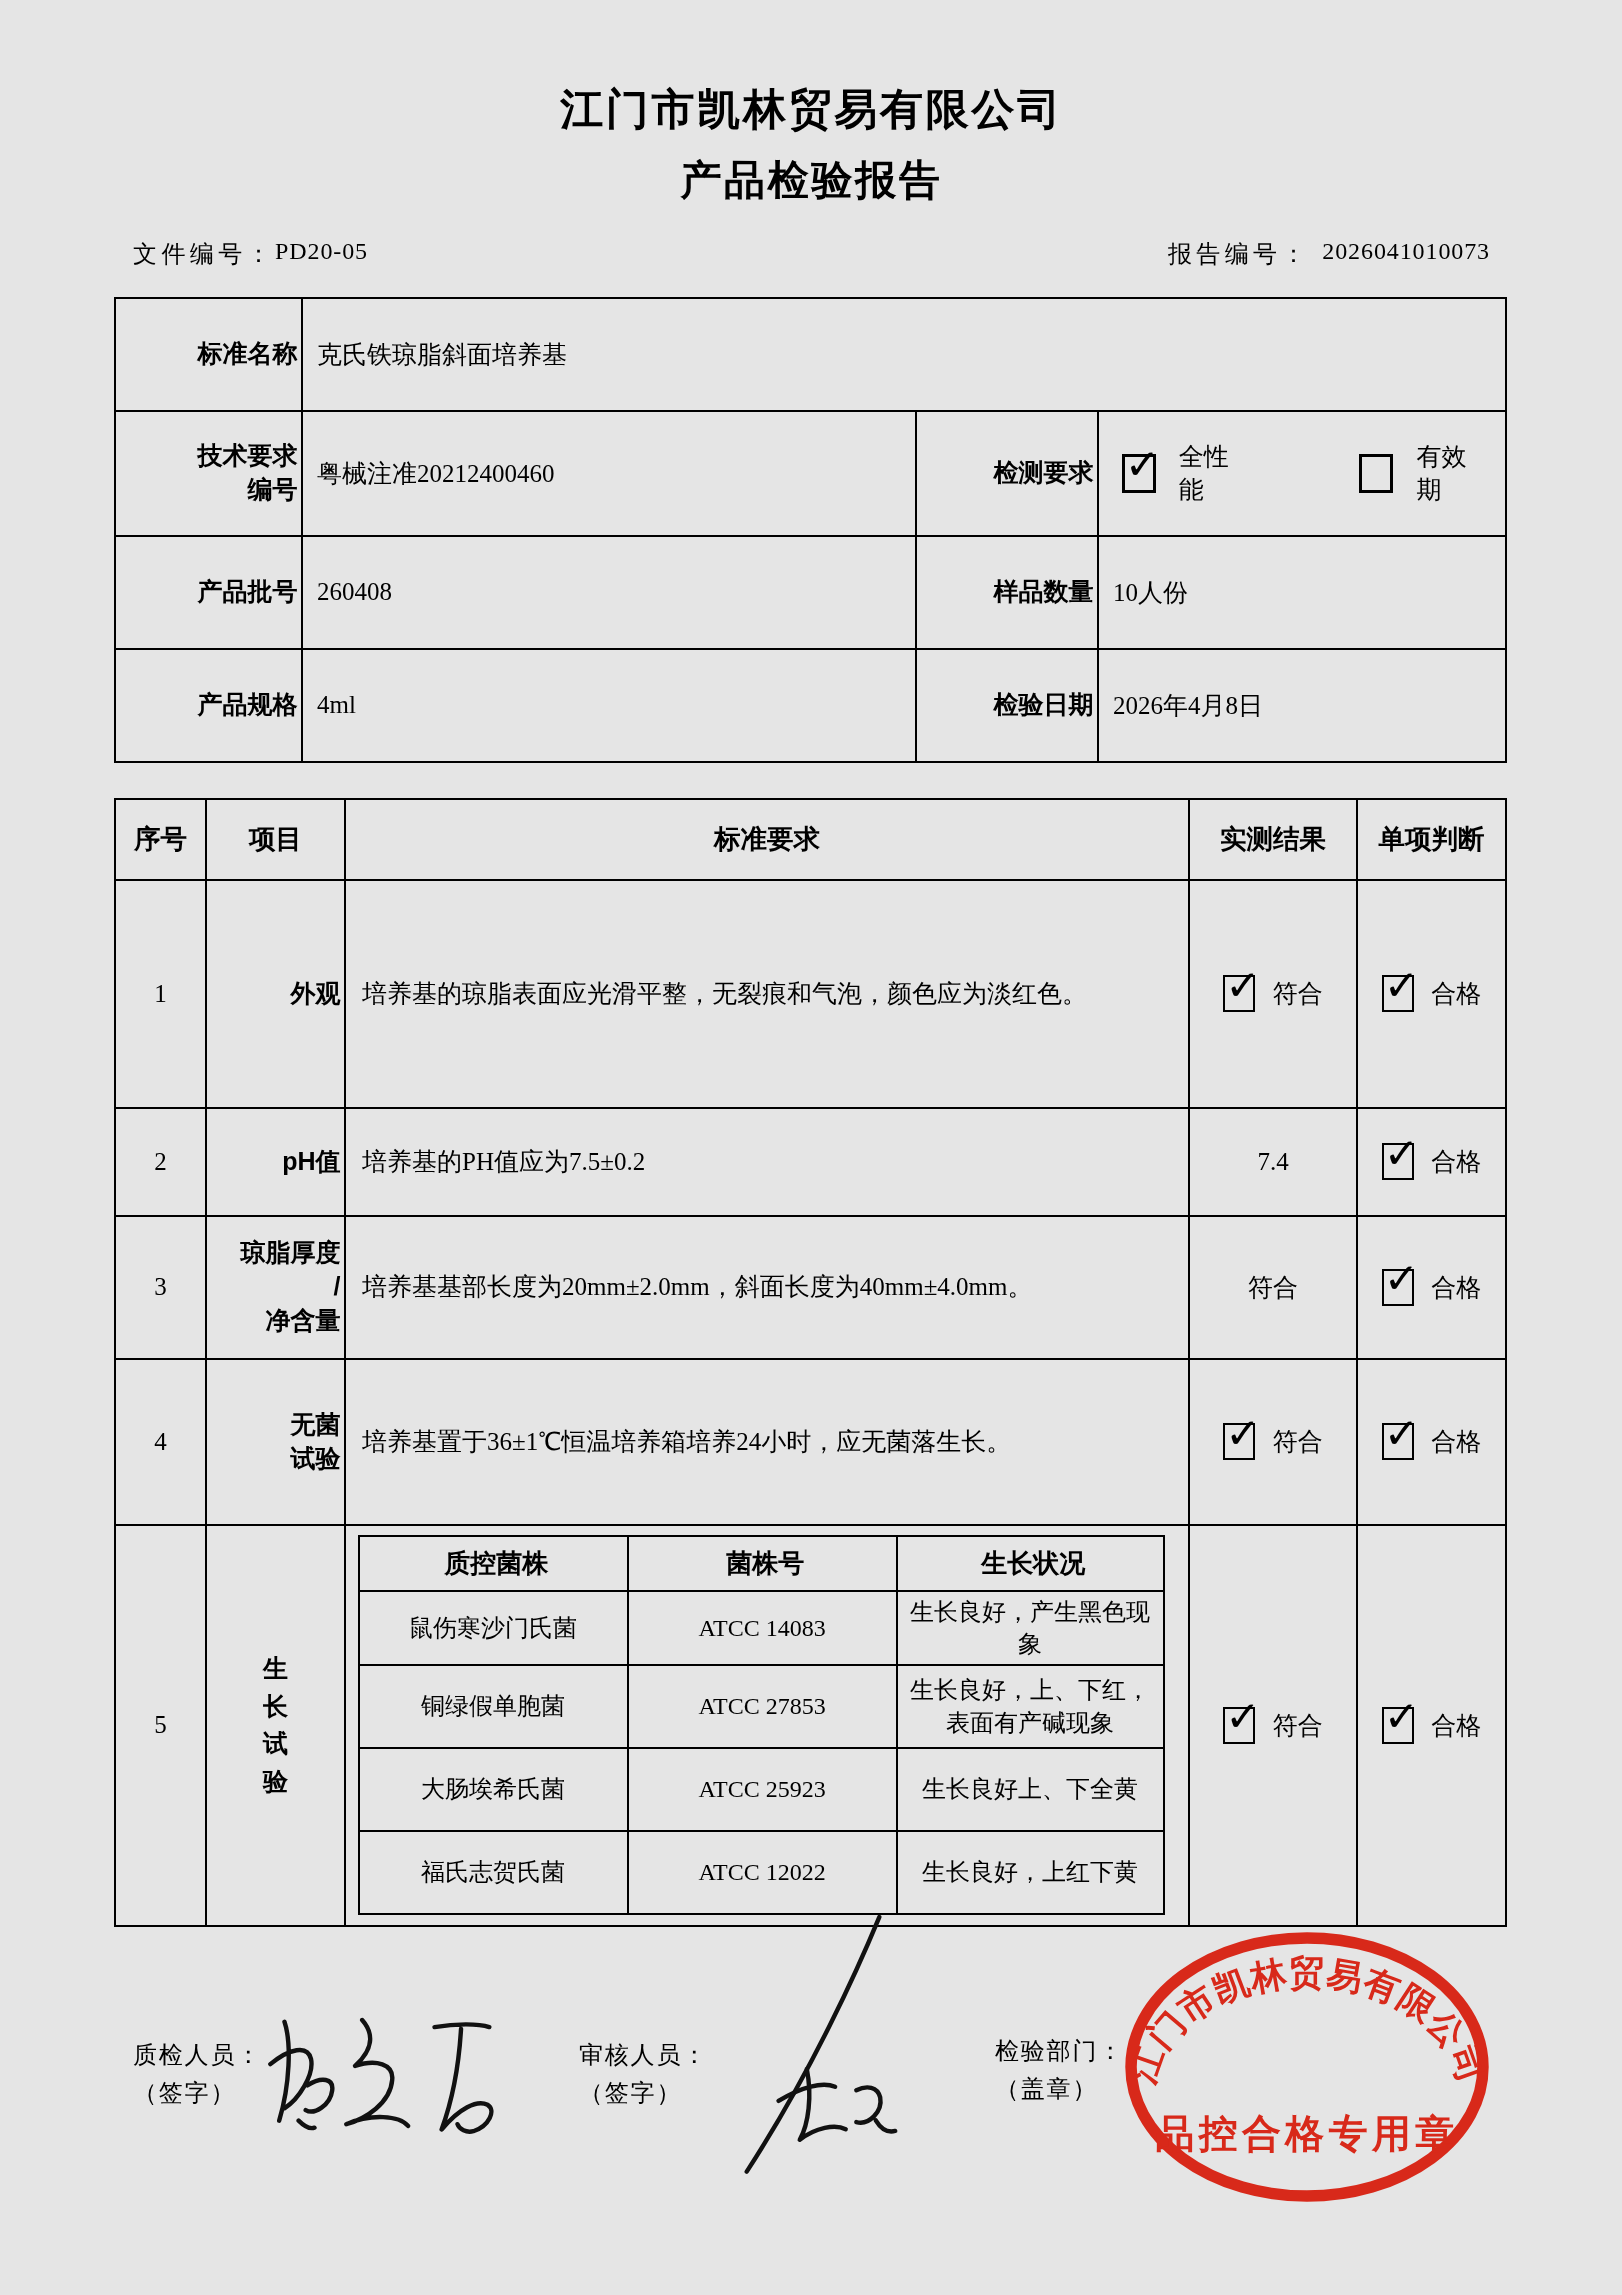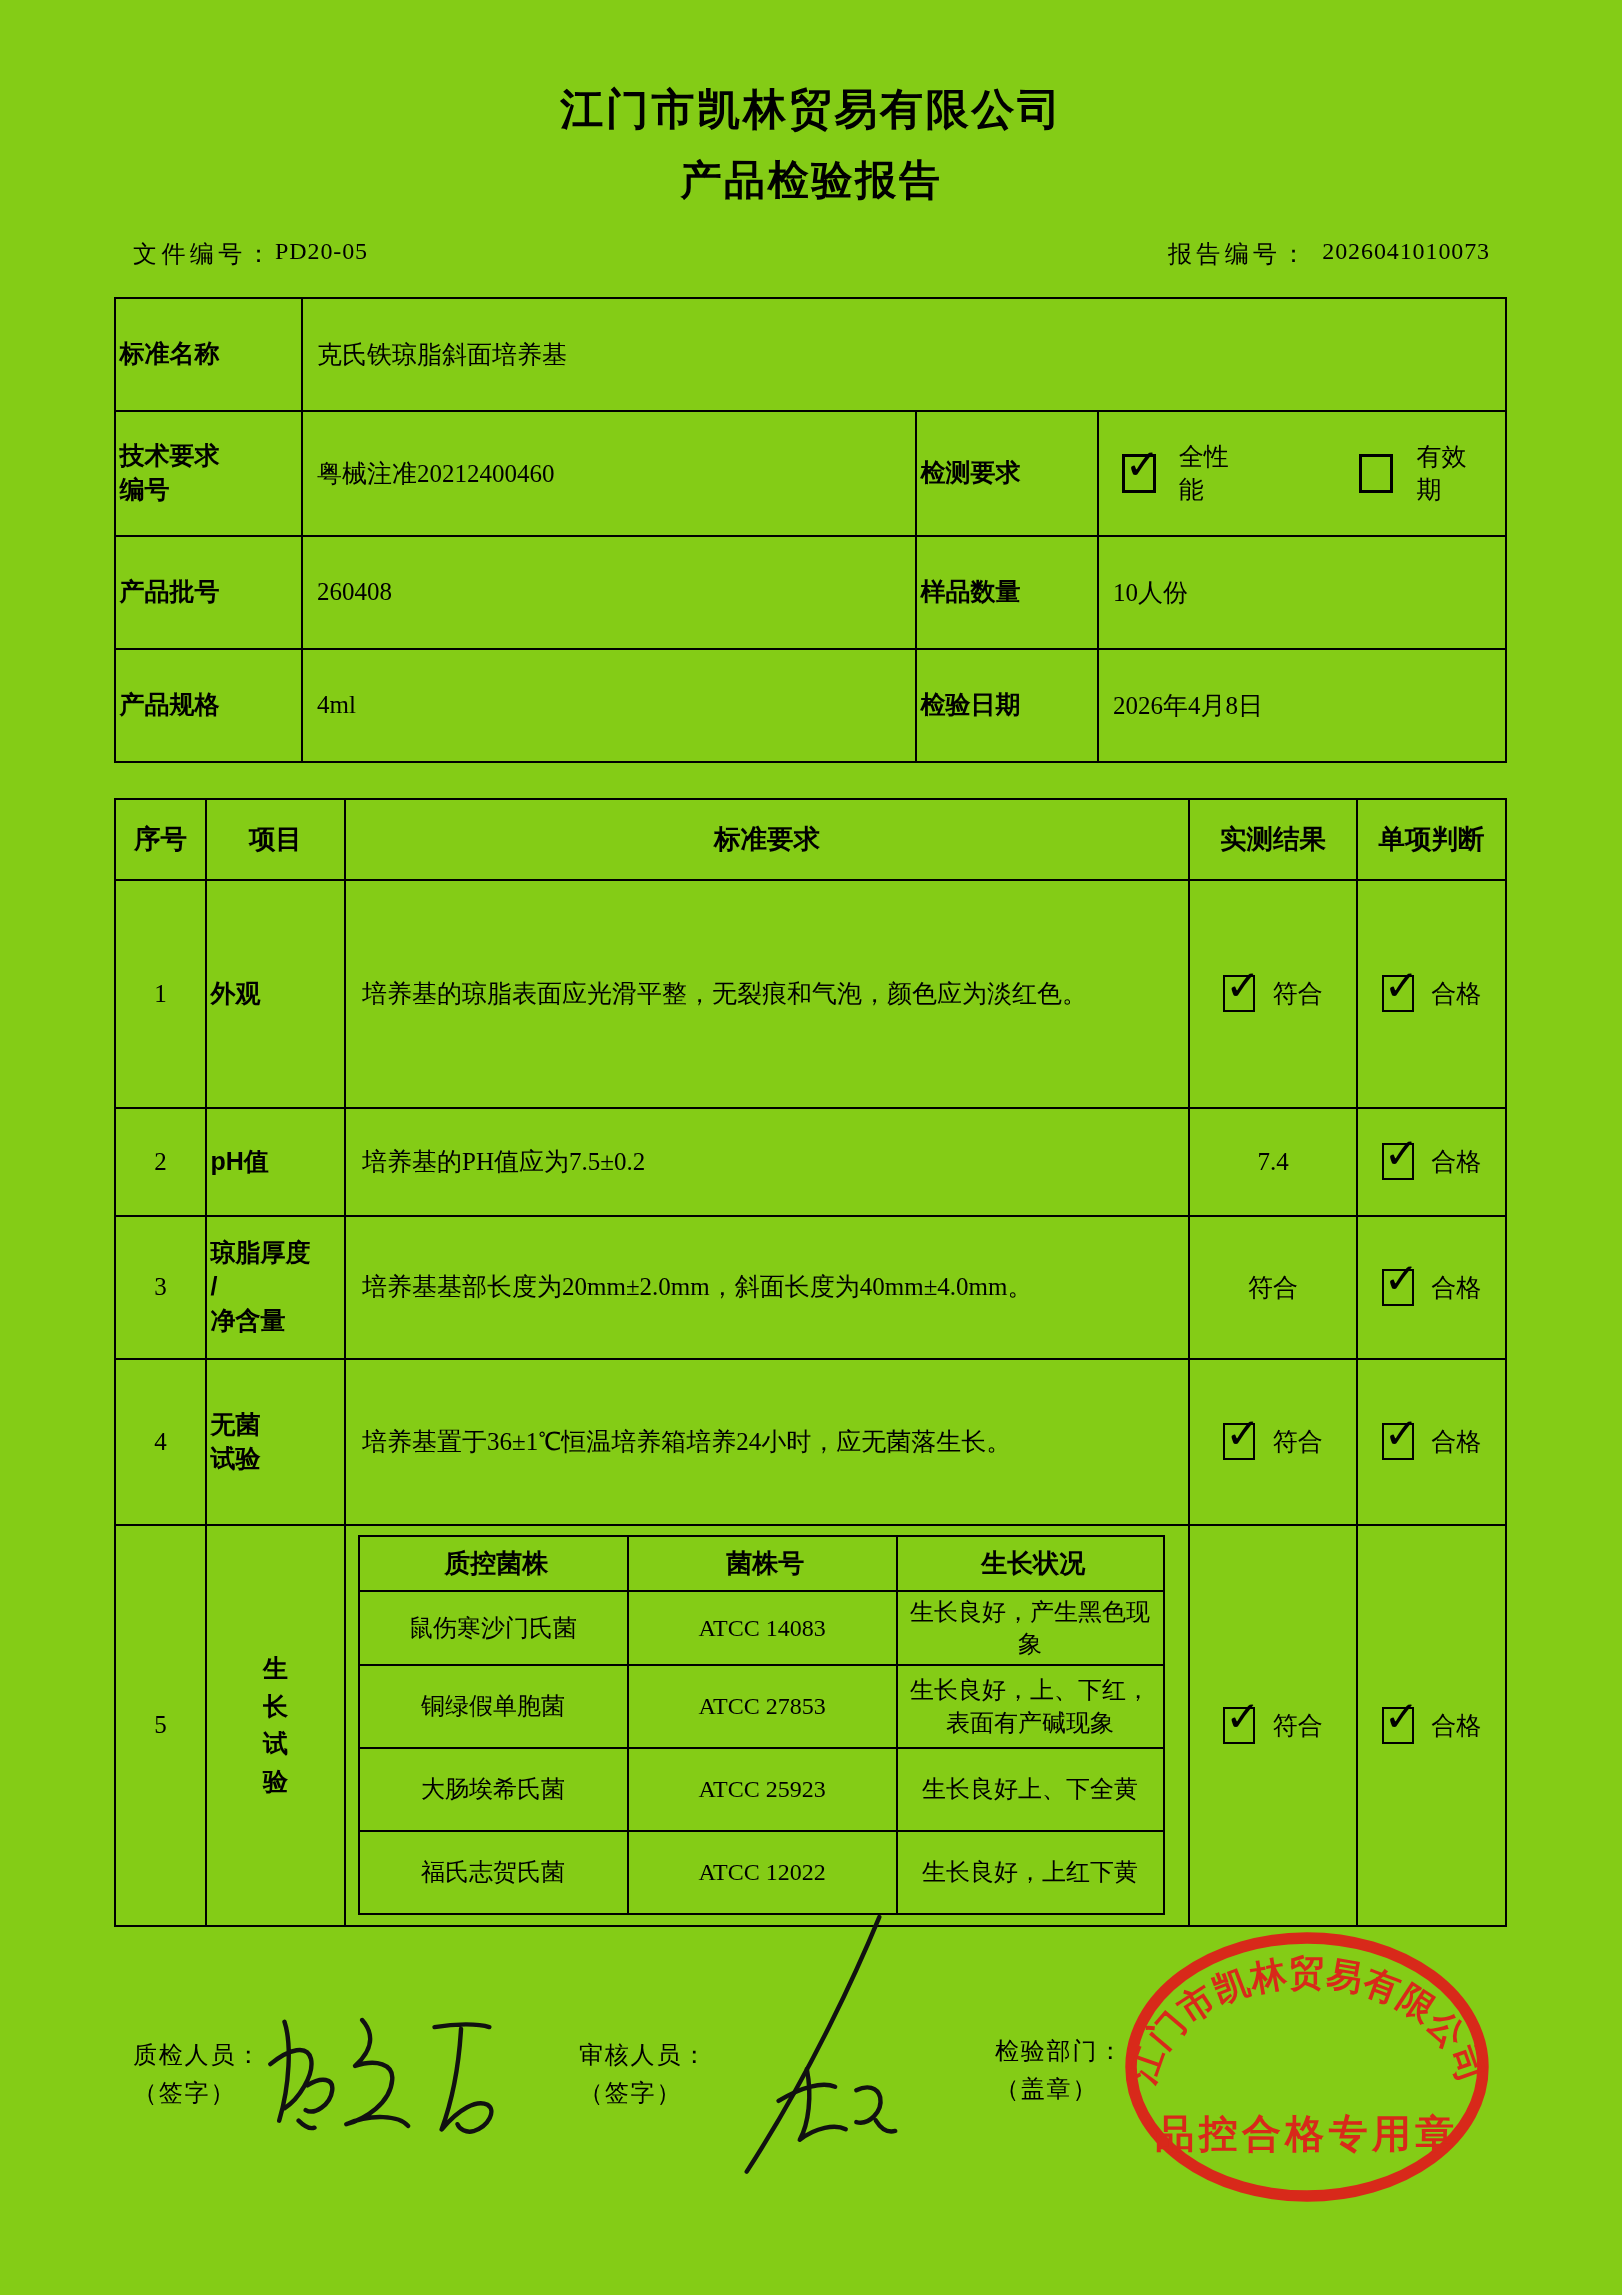--- a/index.html
+++ b/index.html
@@ -1,21 +1,21 @@
 <!DOCTYPE html>
 <html style="font-size:14px"><head>
 <meta charset="utf-8">
 <style>
   * { box-sizing: border-box; }
   html,body { margin:0; padding:0; background:#ffffff; }
   .page {
     position: relative;
     width: 1623px;
     height: 2295px;
-    background: #84cc16;
+    background: #e5e5e5;
     font-family: "Liberation Serif", serif;
     color: #000;
     overflow: hidden;
   }
   .title {
     text-align: center;
     padding-top: 81px;
     font-family: "Liberation Sans", sans-serif;
     font-weight: bold;
     font-size: 43px;
@@ -38,21 +38,21 @@
   .meta .pair { display:flex; align-items:flex-start; }
   .meta .lbl { letter-spacing: 4.4px; }
   .meta .val { letter-spacing: 0.9px; }
   table { border-collapse: collapse; table-layout: fixed; }
   td { border: 2.7px solid #000; vertical-align: middle; }
   .info-table { margin: 26.5px 0 0 114px; width: 1390px; }
   .info-table td { font-size: 25px; padding: 5.3px 14px; }
   .cell-label {
     font-family: "Liberation Sans", sans-serif;
     font-weight: bold;
-    text-align: left;
+    text-align: right;
     font-size: 26.5px;
     white-space: pre-line;
     line-height: 1.35;
     padding: 5.3px 3.5px !important;
   }
   .main-table { margin: 35px 0 0 114px; width: 1390px; }
   .main-table td { font-size: 25px; }
   .main-table .hdr {
     font-family: "Liberation Sans", sans-serif;
     font-weight: bold;

